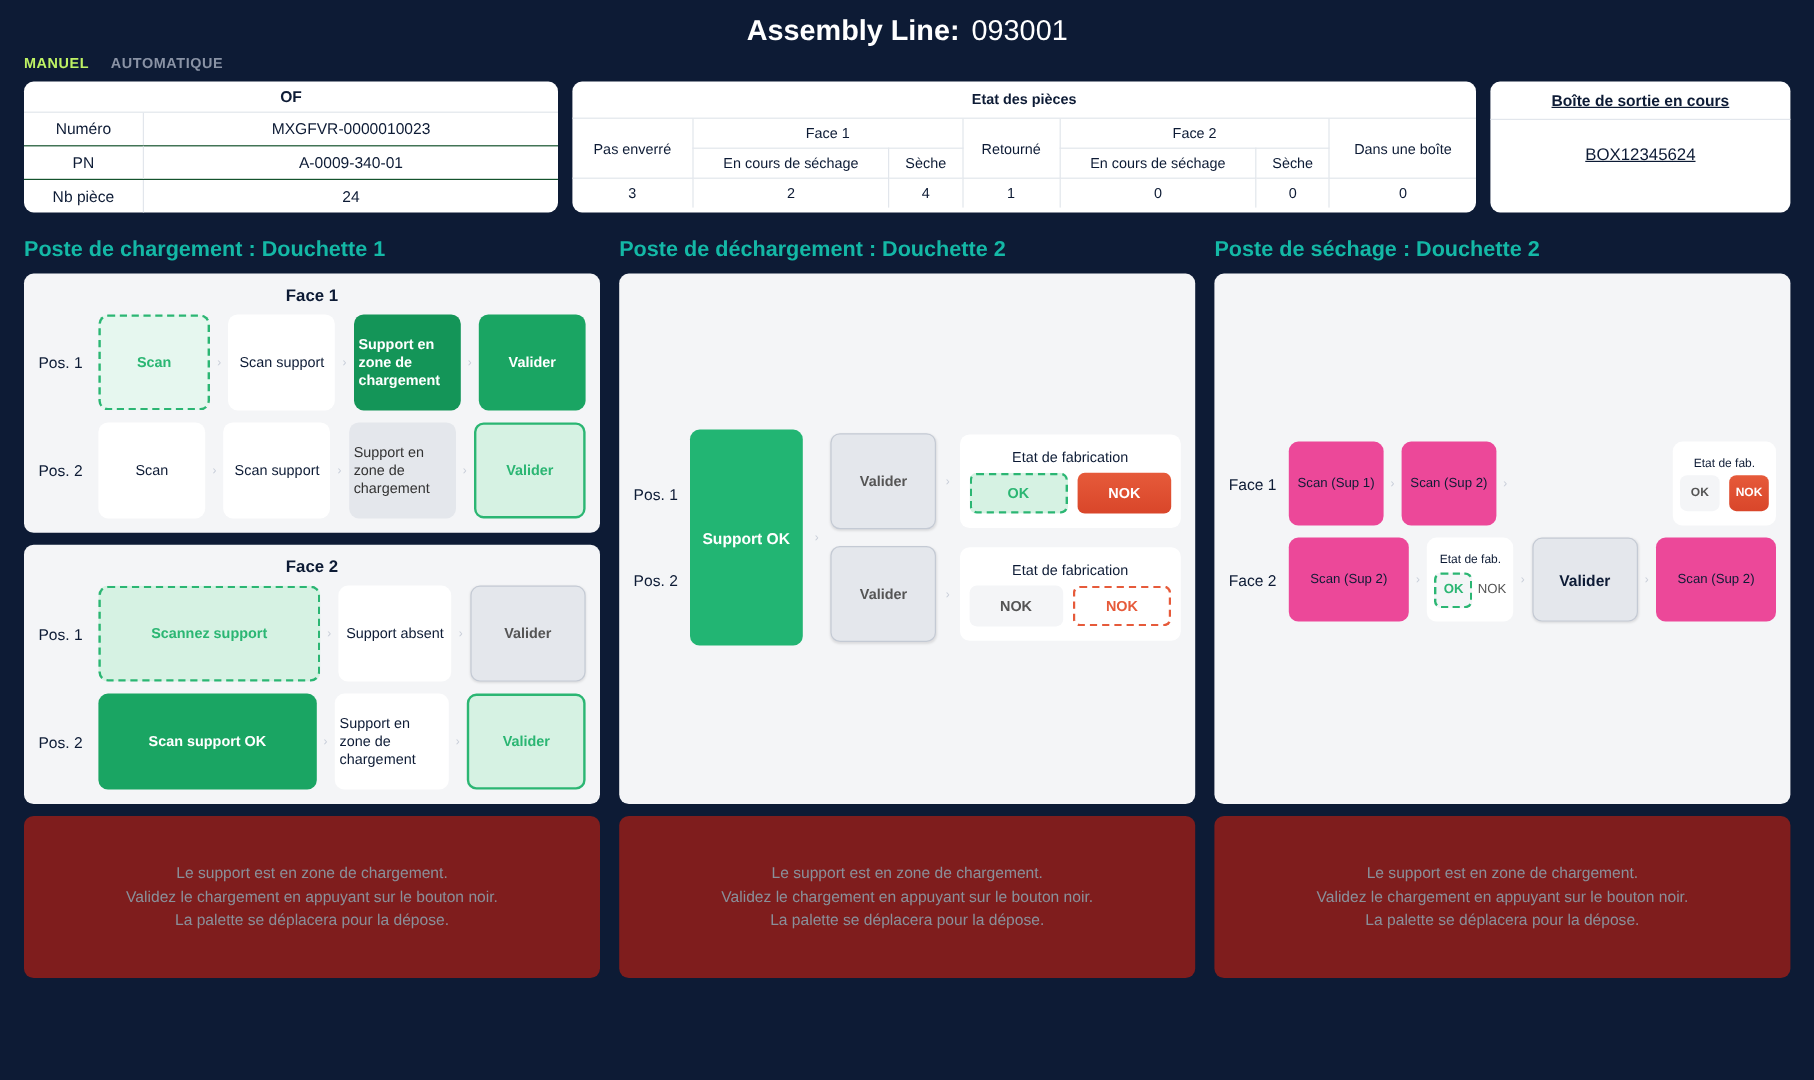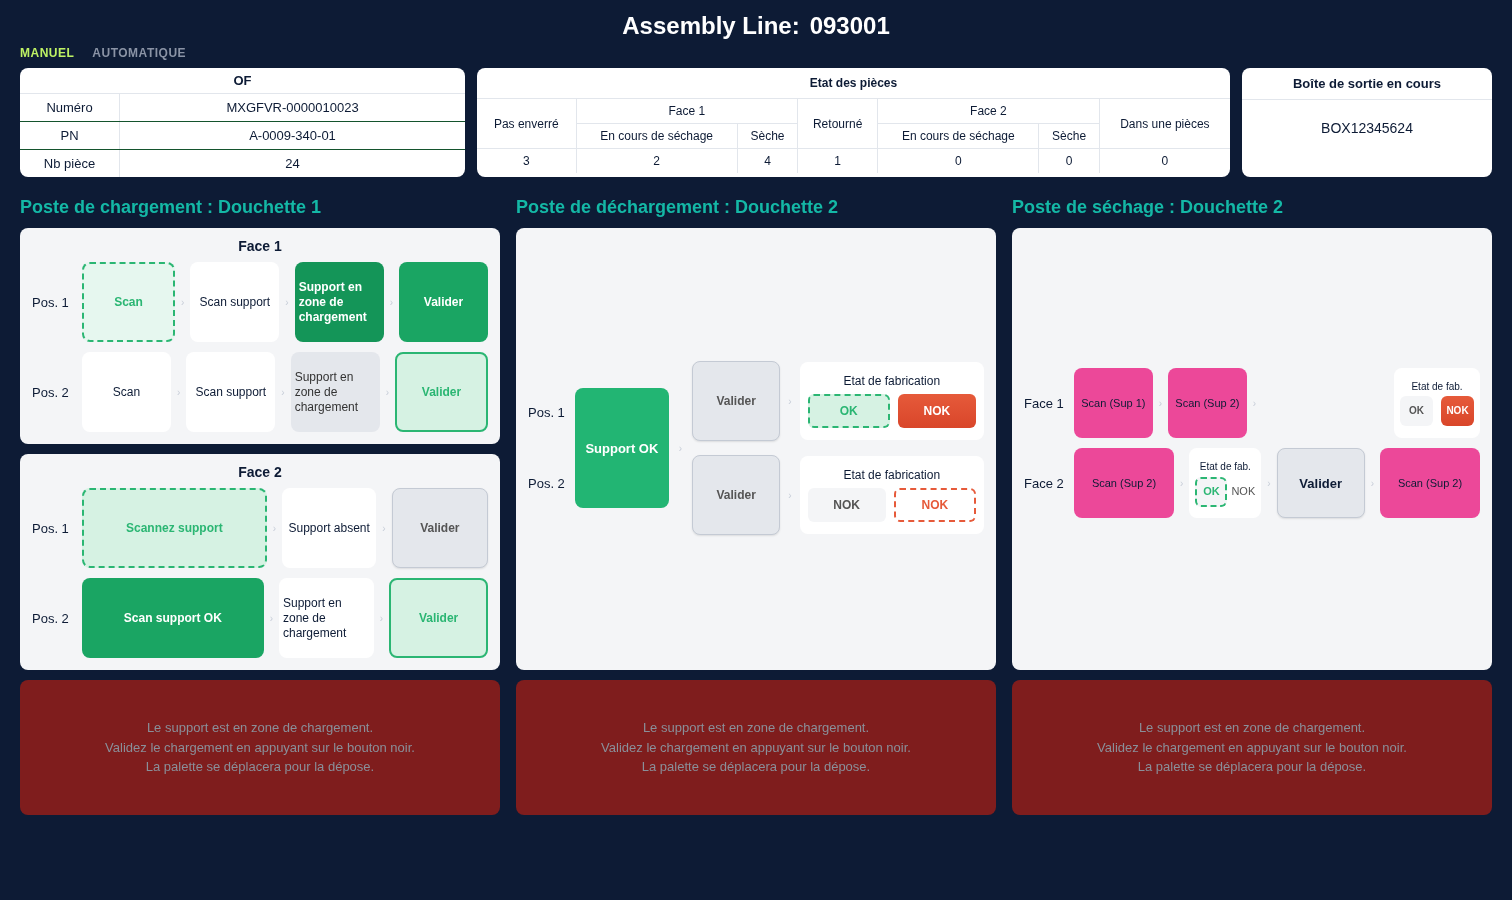--- a/index.html
+++ b/index.html
@@ -12,21 +12,21 @@
   height: 900px;
   overflow: hidden;
 }
 .header-title {
   text-align: center;
   color: #fff;
   font-size: 24px;
   font-weight: 600;
   margin-bottom: 6px;
 }
-.header-title .line-num { font-weight: 700; margin-left: 10px; }
+.header-title .line-num { font-weight: 400; margin-left: 10px; }
 .tabs { display: flex; gap: 18px; margin-bottom: 8px; }
 .tab { color: #8a93a5; font-size: 12px; letter-spacing: 0.5px; cursor: pointer; font-weight: 600; }
 .tab.active { color: #bef264; }
 
 .top-row { display: flex; gap: 12px; margin-bottom: 20px; }
 
 .panel {
   background: #fff;
   border-radius: 8px;
 }
@@ -40,21 +40,21 @@
 
 .etat-panel { flex: 1; font-size: 12px; }
 .etat-panel .hdr { text-align: center; font-weight: 600; padding: 8px 0; border-bottom: 1px solid #e2e6ec; }
 .etat-panel table { width: 100%; border-collapse: collapse; }
 .etat-panel td { border: 1px solid #e2e6ec; text-align: center; padding: 5px 6px; }
 .etat-panel tr td:first-child { border-left: none; }
 .etat-panel tr td:last-child { border-right: none; }
 .etat-panel tr:last-child td { border-bottom: none; }
 .etat-panel tr:first-child td { border-top: none; }
 
-.boite-panel { width: 250px; text-align: center; }
+.boite-panel { width: 250px; text-align: center; text-decoration: underline; }
 .boite-panel .hdr { font-weight: 600; padding: 8px 0; border-bottom: 1px solid #e2e6ec; font-size: 13px; }
 .boite-panel .val { padding: 20px 0; font-size: 14px; }
 
 .columns { display: flex; gap: 16px; }
 .col { flex: 1; display: flex; flex-direction: column; }
 .col-title { color: #14b8a6; font-size: 18px; font-weight: 600; margin-bottom: 10px; }
 .card { background: #f4f5f7; border-radius: 8px; padding: 10px 12px 12px; margin-bottom: 10px; }
 .card-title { text-align: center; font-weight: 600; font-size: 14px; margin-bottom: 8px; }
 .steprow { display: flex; align-items: center; gap: 6px; margin-bottom: 10px; }
 .steprow:last-child { margin-bottom: 0; }
@@ -79,21 +79,21 @@
 .scan-green { border: 2px dashed #2bb673; color: #2bb673; font-weight: 600; background: #e6f7ef; }
 .scan-green-light { border: 2px dashed #2bb673; color: #2bb673; font-weight: 600; background: #d6f2e3; }
 .zone-green { background: #1aa563; color: #fff; font-weight: 600; }
 .zone-green-dark { background: #149558; color: #fff; font-weight: 600; }
 .valider-green { background: #d6f2e3; border: 2px solid #2bb673; color: #2bb673; font-weight: 600; }
 .zone-grey { background: #e4e7ec; color: #333; }
 .valider-grey { background: #e4e7ec; border: 1px solid #c4cad4; color: #555; font-weight: 600; box-shadow: 0 1px 2px rgba(0,0,0,0.1); }
 .plain-white { background: #fff; }
 
 
-.tall-green { background: #22b573; color: #fff; font-weight: 600; height: 120px; border-radius: 8px; width: 94px; display: flex; align-items: center; justify-content: center; font-size: 13px; flex-shrink: 0; }
+.tall-green { background: #22b573; color: #fff; font-weight: 600; height: 180px; border-radius: 8px; width: 94px; display: flex; align-items: center; justify-content: center; font-size: 13px; flex-shrink: 0; }
 .unload-card { display: flex; align-items: center; gap: 10px; }
 .unload-rows { display: flex; flex-direction: column; gap: 14px; flex: 1; }
 .etat-box { background: #fff; border-radius: 8px; padding: 8px; flex: 1; height: 78px; display: flex; flex-direction: column; justify-content: center; }
 .etat-box .etat-title { font-size: 12px; text-align: center; margin-bottom: 6px; }
 .oknok { display: flex; gap: 8px; }
 .oknok .btn { flex: 1; height: 34px; border-radius: 6px; display: flex; align-items: center; justify-content: center; font-size: 12px; font-weight: 600; }
 .btn-ok-active { background: #d6f2e3; border: 2px dashed #2bb673; color: #2bb673; }
 .btn-nok-active { background: linear-gradient(180deg, #e65a3a, #d9462a); color: #fff; }
 .btn-nok-wash { background: #fff; border: 2px dashed #e65a3a; color: #e65a3a; }
 .btn-plain-nok { background: #f4f5f7; color: #555; }
@@ -157,21 +157,21 @@
 
   <div class="panel etat-panel">
     <div class="hdr">Etat des pièces</div>
     <table>
       <tbody>
           <tr>
         <td rowspan="2">Pas enverré</td>
         <td colspan="2">Face 1</td>
         <td rowspan="2">Retourné</td>
         <td colspan="2">Face 2</td>
-        <td rowspan="2">Dans une pièces</td>
+        <td rowspan="2">Dans une boîte</td>
       </tr>
       <tr>
         <td>En cours de séchage</td>
         <td>Sèche</td>
         <td>En cours de séchage</td>
         <td>Sèche</td>
       </tr>
       <tr>
         <td>3</td>
         <td>2</td>

